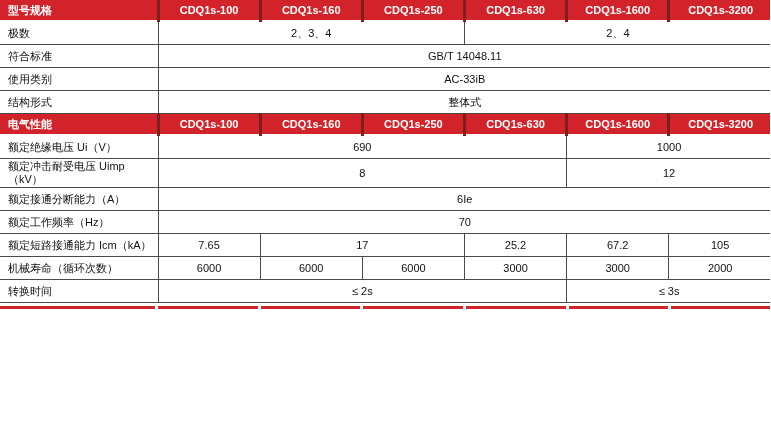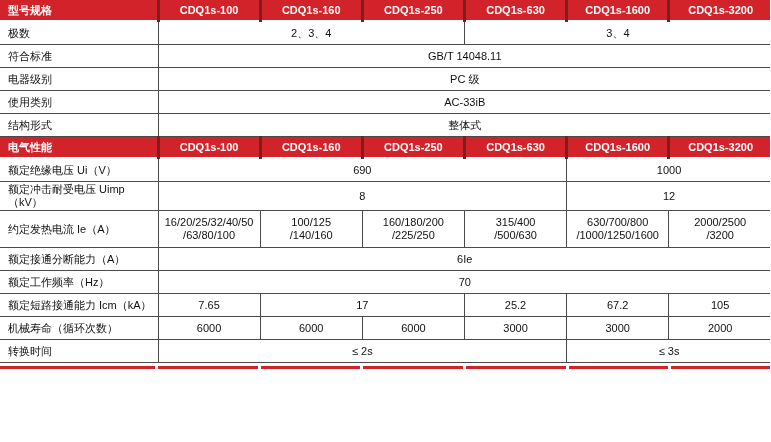--- a/index.html
+++ b/index.html
@@ -55,29 +55,25 @@
           <td class="red">CDQ1s-100</td>
           <td class="red">CDQ1s-160</td>
           <td class="red">CDQ1s-250</td>
           <td class="red">CDQ1s-630</td>
           <td class="red">CDQ1s-1600</td>
           <td class="red">CDQ1s-3200</td>
         </tr>
         <tr>
           <td class="label">极数</td>
           <td class="val" colspan="3">2、3、4</td>
-          <td class="val" colspan="3">3、4</td>
+          <td class="val" colspan="3">2、4</td>
         </tr>
         <tr>
           <td class="label">符合标准</td>
           <td class="val" colspan="6">GB/T 14048.11</td>
-        </tr>
-        <tr>
-          <td class="label">电器级别</td>
-          <td class="val" colspan="6">PC 级</td>
         </tr>
         <tr>
           <td class="label">使用类别</td>
           <td class="val" colspan="6">AC-33iB</td>
         </tr>
         <tr>
           <td class="label">结构形式</td>
           <td class="val" colspan="6">整体式</td>
         </tr>
         <tr>
@@ -91,35 +87,20 @@
         </tr>
         <tr>
           <td class="label">额定绝缘电压 Ui（V）</td>
           <td class="val" colspan="4">690</td>
           <td class="val" colspan="2">1000</td>
         </tr>
         <tr>
           <td class="label">额定冲击耐受电压 Uimp（kV）</td>
           <td class="val" colspan="4">8</td>
           <td class="val" colspan="2">12</td>
-        </tr>
-        <tr class="tall">
-          <td class="label">约定发热电流 Ie（A）</td>
-          <td class="val">16/20/25/32/40/50
-/63/80/100</td>
-          <td class="val">100/125
-/140/160</td>
-          <td class="val">160/180/200
-/225/250</td>
-          <td class="val">315/400
-/500/630</td>
-          <td class="val">630/700/800
-/1000/1250/1600</td>
-          <td class="val">2000/2500
-/3200</td>
         </tr>
         <tr>
           <td class="label">额定接通分断能力（A）</td>
           <td class="val" colspan="6">6Ie</td>
         </tr>
         <tr>
           <td class="label">额定工作频率（Hz）</td>
           <td class="val" colspan="6">70</td>
         </tr>
         <tr>

